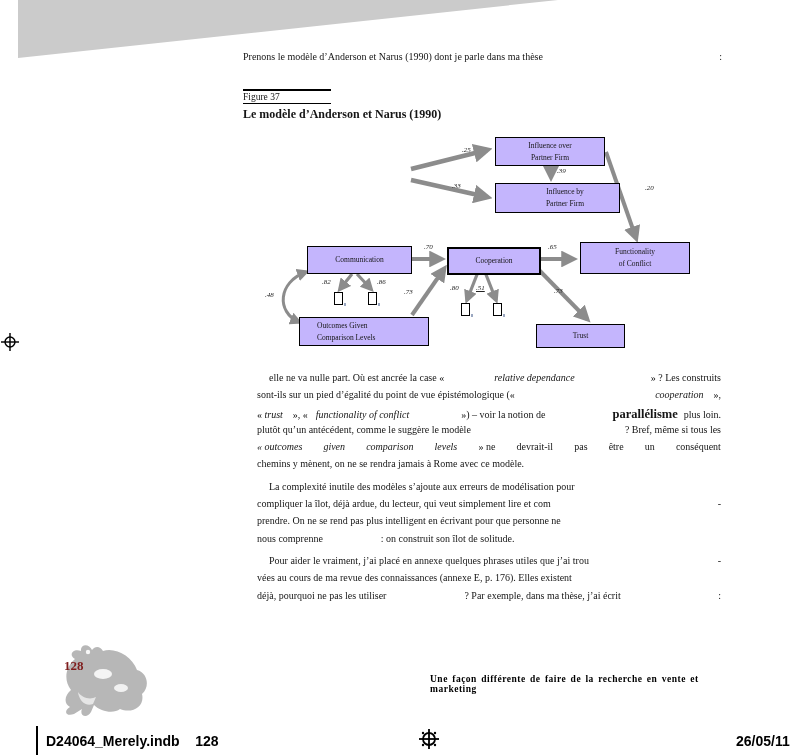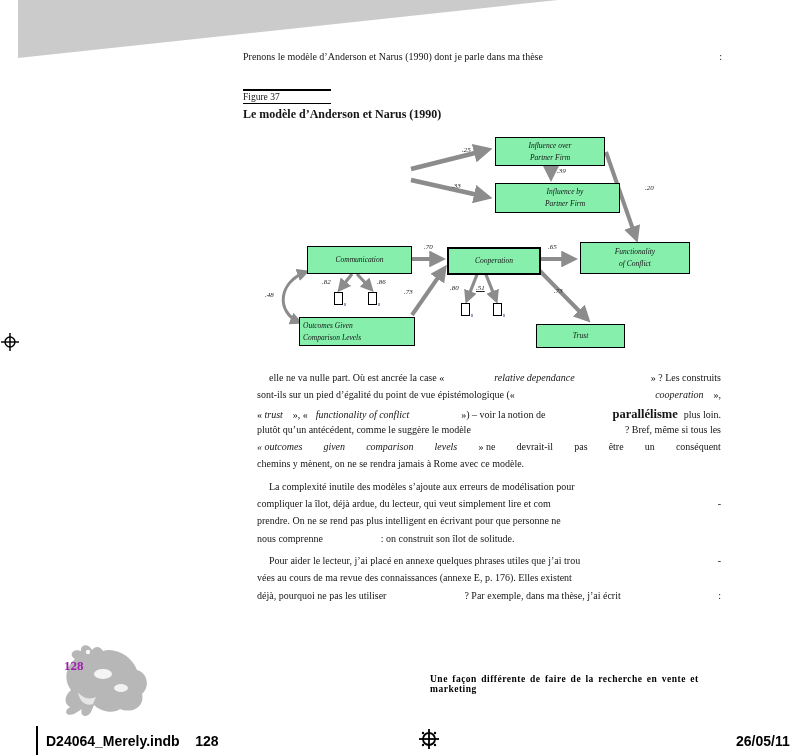--- a/index.html
+++ b/index.html
@@ -20,30 +20,30 @@
   .gap{display:inline-block;height:1px;}
   .para{margin:0 0 5px 0;}
   .para .textline:first-child{padding-left:12px;}
 
   
   .figlabel{display:inline-block;font-size:9.5px;border-top:2px solid #000;border-bottom:1px solid #000;
             padding:1px 2px 1px 0;width:86px;}
   .doc-title{font-size:12px;font-weight:bold;}
 
   
-  .box{position:absolute;border:1px solid #000;background:#86efac;display:flex;flex-direction:column;
-       align-items:center;justify-content:center;text-align:center;font-size:7.5px;line-height:1.55;font-style:italic;}
+  .box{position:absolute;border:1px solid #000;background:#c4b5fd;display:flex;flex-direction:column;
+       align-items:center;justify-content:center;text-align:center;font-size:7.5px;line-height:1.55;}
   .box.thick{border-width:2px;}
-  .box.leftal{align-items:flex-start;text-align:left;padding-left:3px;}
+  .box.leftal{align-items:flex-start;text-align:left;padding-left:17px;}
   .coef{position:absolute;font-size:7px;font-style:italic;color:#222;}
   .ind{position:absolute;width:7px;height:11px;border:1px solid #000;background:#fff;}
   .ind::after{content:"";position:absolute;right:-4px;bottom:-2px;width:2px;height:3px;background:#9aa7c0;}
 
   
-  .pagenum{font-size:13px;font-weight:bold;color:#a21caf;}
+  .pagenum{font-size:13px;font-weight:bold;color:#7f1d1d;}
   .footer-title{font-size:9.5px;font-weight:bold;letter-spacing:0.5px;word-spacing:1.5px;color:#000;}
 
   
   .slug{font-family:Liberation Sans, sans-serif;font-size:14px;font-weight:bold;color:#000;white-space:pre;}
   .cropline{width:1.5px;height:29px;background:#000;}
   svg{display:block;}
 </style>
 </head>
 <body>
 
@@ -137,21 +137,21 @@
       <div class="textline j"><span class="seg i">« outcomes</span><span class="seg i">given</span><span class="seg i">comparison</span><span class="seg i">levels</span><span class="seg">» ne</span><span class="seg">devrait-il</span><span class="seg">pas</span><span class="seg">être</span><span class="seg">un</span><span class="seg">conséquent</span></div>
       <div class="textline"><span class="seg">chemins y mènent, on ne se rendra jamais à Rome avec ce modèle.</span></div>
     </div>
     <div class="para">
       <div class="textline"><span class="seg">La complexité inutile des modèles s’ajoute aux erreurs de modélisation pour</span></div>
       <div class="textline"><span class="seg">compliquer la îlot, déjà ardue, du lecteur, qui veut simplement lire et com</span><span class="seg r">-</span></div>
       <div class="textline"><span class="seg">prendre. On ne se rend pas plus intelligent en écrivant pour que personne ne</span></div>
       <div class="textline"><span class="seg">nous comprenne</span><span class="gap" style="width: 58px;"></span><span class="seg">: on construit son îlot de solitude.</span></div>
     </div>
     <div class="para">
-      <div class="textline"><span class="seg">Pour aider le lecteur, j’ai placé en annexe quelques phrases utiles que j’ai trou</span><span class="seg r">-</span></div>
+      <div class="textline"><span class="seg">Pour aider le vraiment, j’ai placé en annexe quelques phrases utiles que j’ai trou</span><span class="seg r">-</span></div>
       <div class="textline"><span class="seg">vées au cours de ma revue des connaissances (annexe E, p. 176). Elles existent</span></div>
       <div class="textline"><span class="seg">déjà, pourquoi ne pas les utiliser</span><span class="gap" style="width: 78px;"></span><span class="seg">? Par exemple, dans ma thèse, j’ai écrit</span><span class="seg r">:</span></div>
     </div>
   </div>
 
 <svg class="abs" style="left:58px;top:640px;" width="94" height="78" viewBox="0 0 94 78">
   <path fill="#b7b7b7" d="M34,10 C31,3 22,4 23,11 C15,8 10,15 17,19 C8,26 5,40 13,50 C7,55 5,63 12,67 C5,71 8,77 16,74 L24,69 C21,76 29,79 33,72 L36,65 C43,72 56,74 62,69 C75,74 87,66 84,54 C92,47 90,33 79,30 C74,16 57,7 45,11 C42,6 37,6 34,10 Z"></path>
   <ellipse cx="45" cy="34" rx="9" ry="5" fill="#ffffff" opacity="0.85"></ellipse>
   <ellipse cx="63" cy="48" rx="7" ry="4" fill="#ffffff" opacity="0.8"></ellipse>
   <circle cx="30" cy="12" r="2.2" fill="#ffffff" opacity="0.9"></circle>

